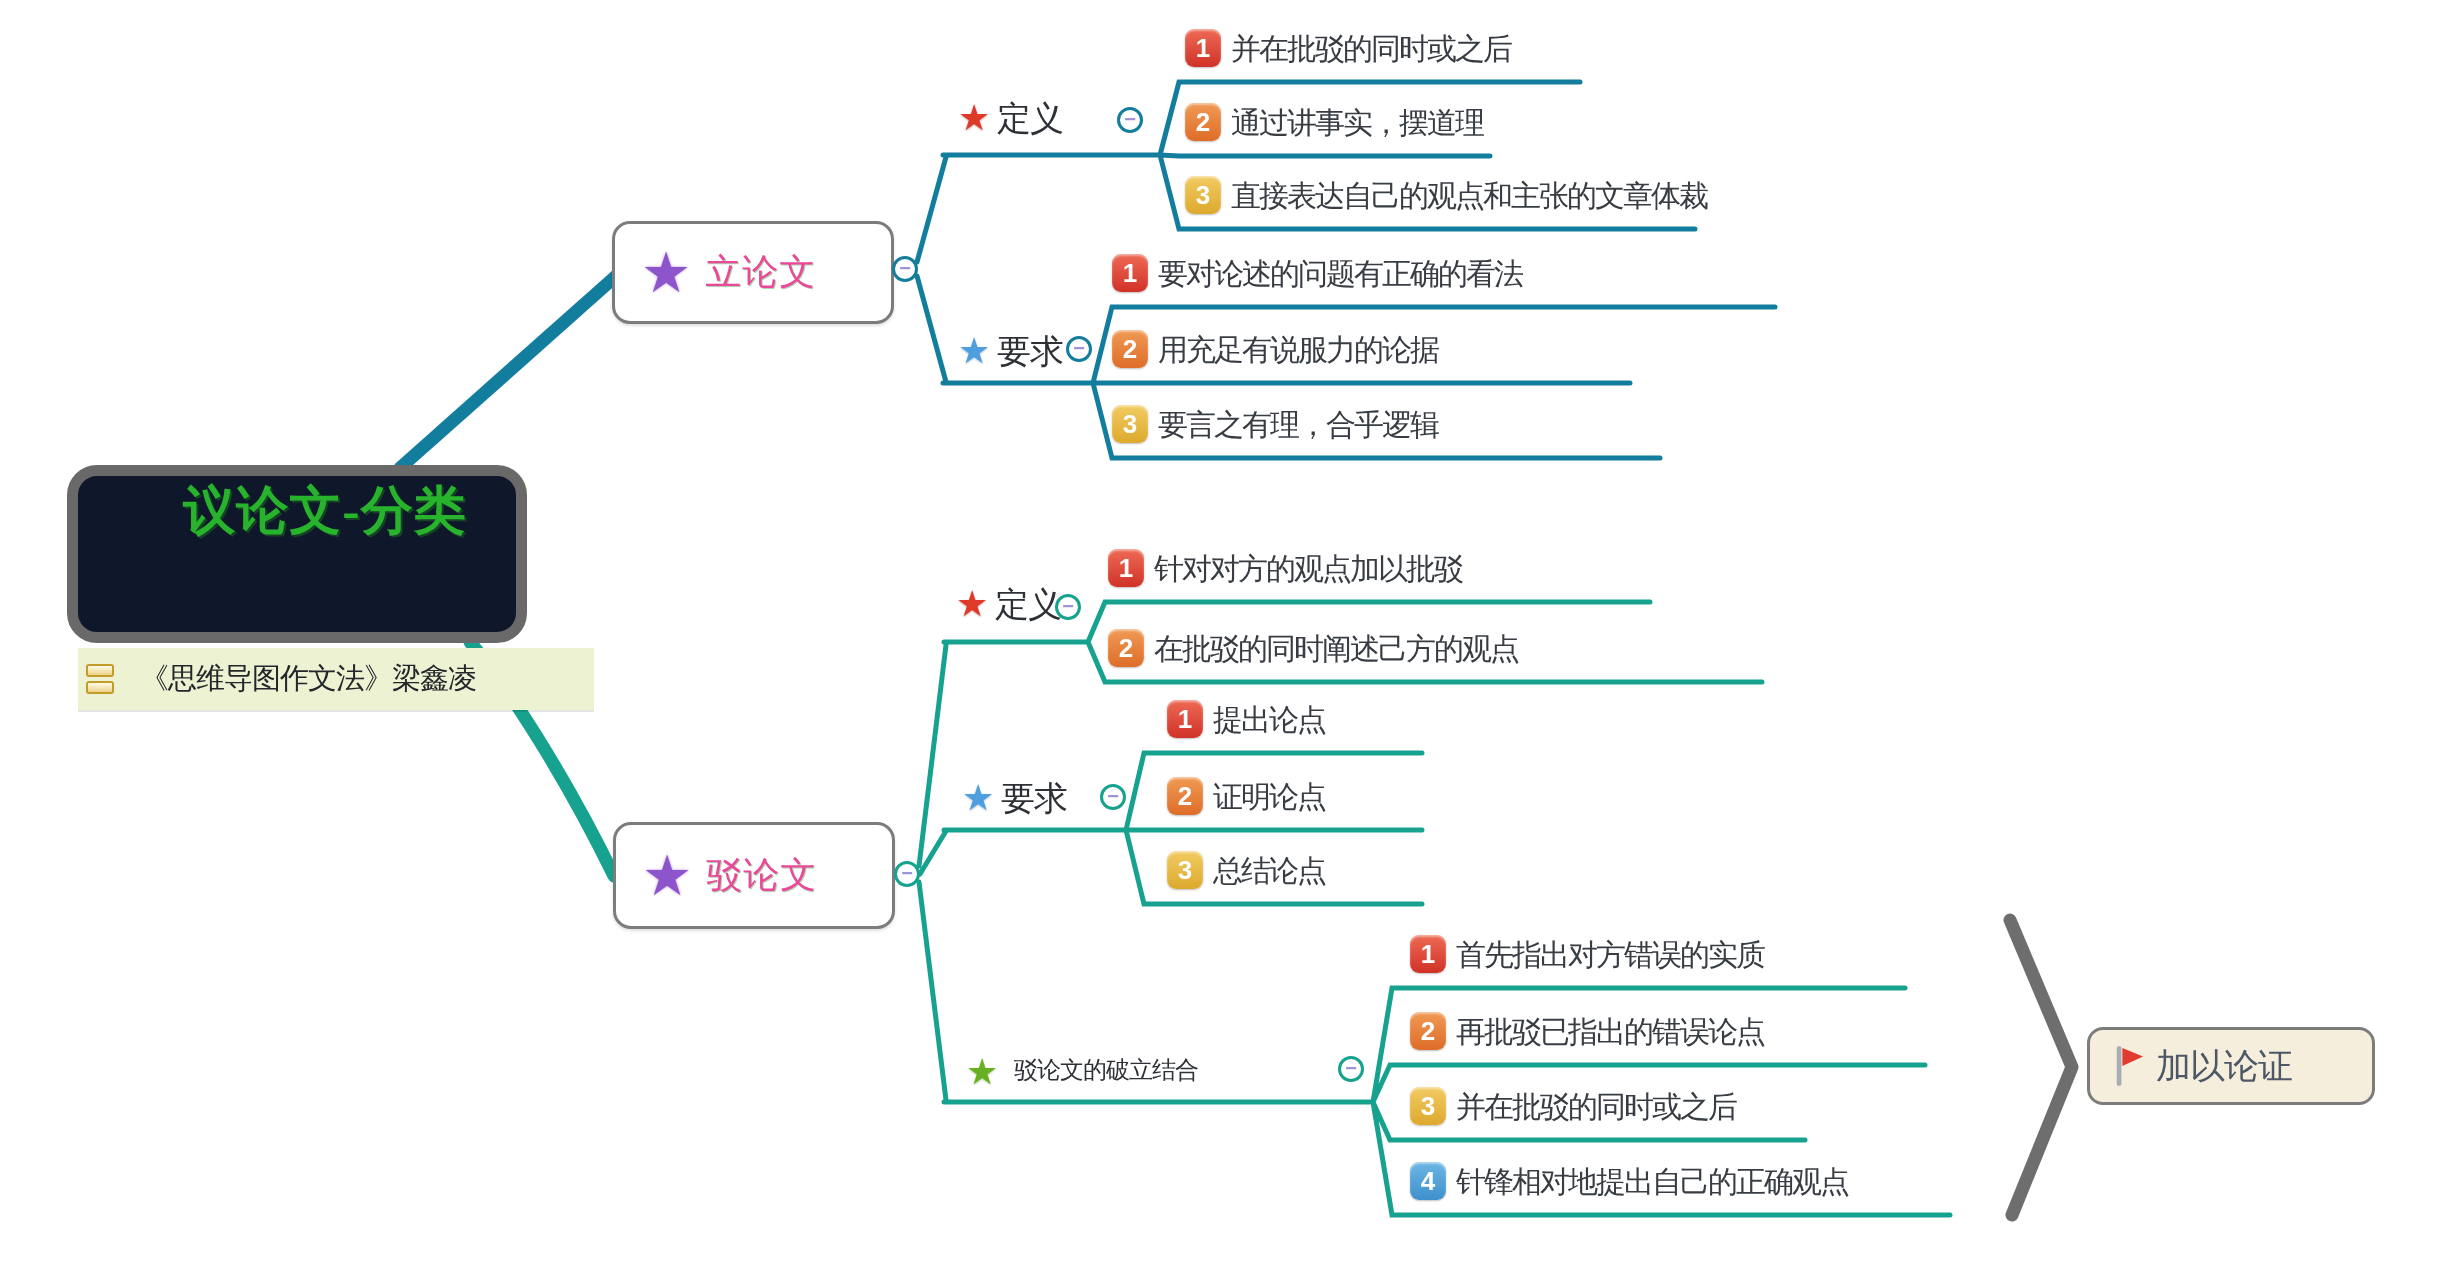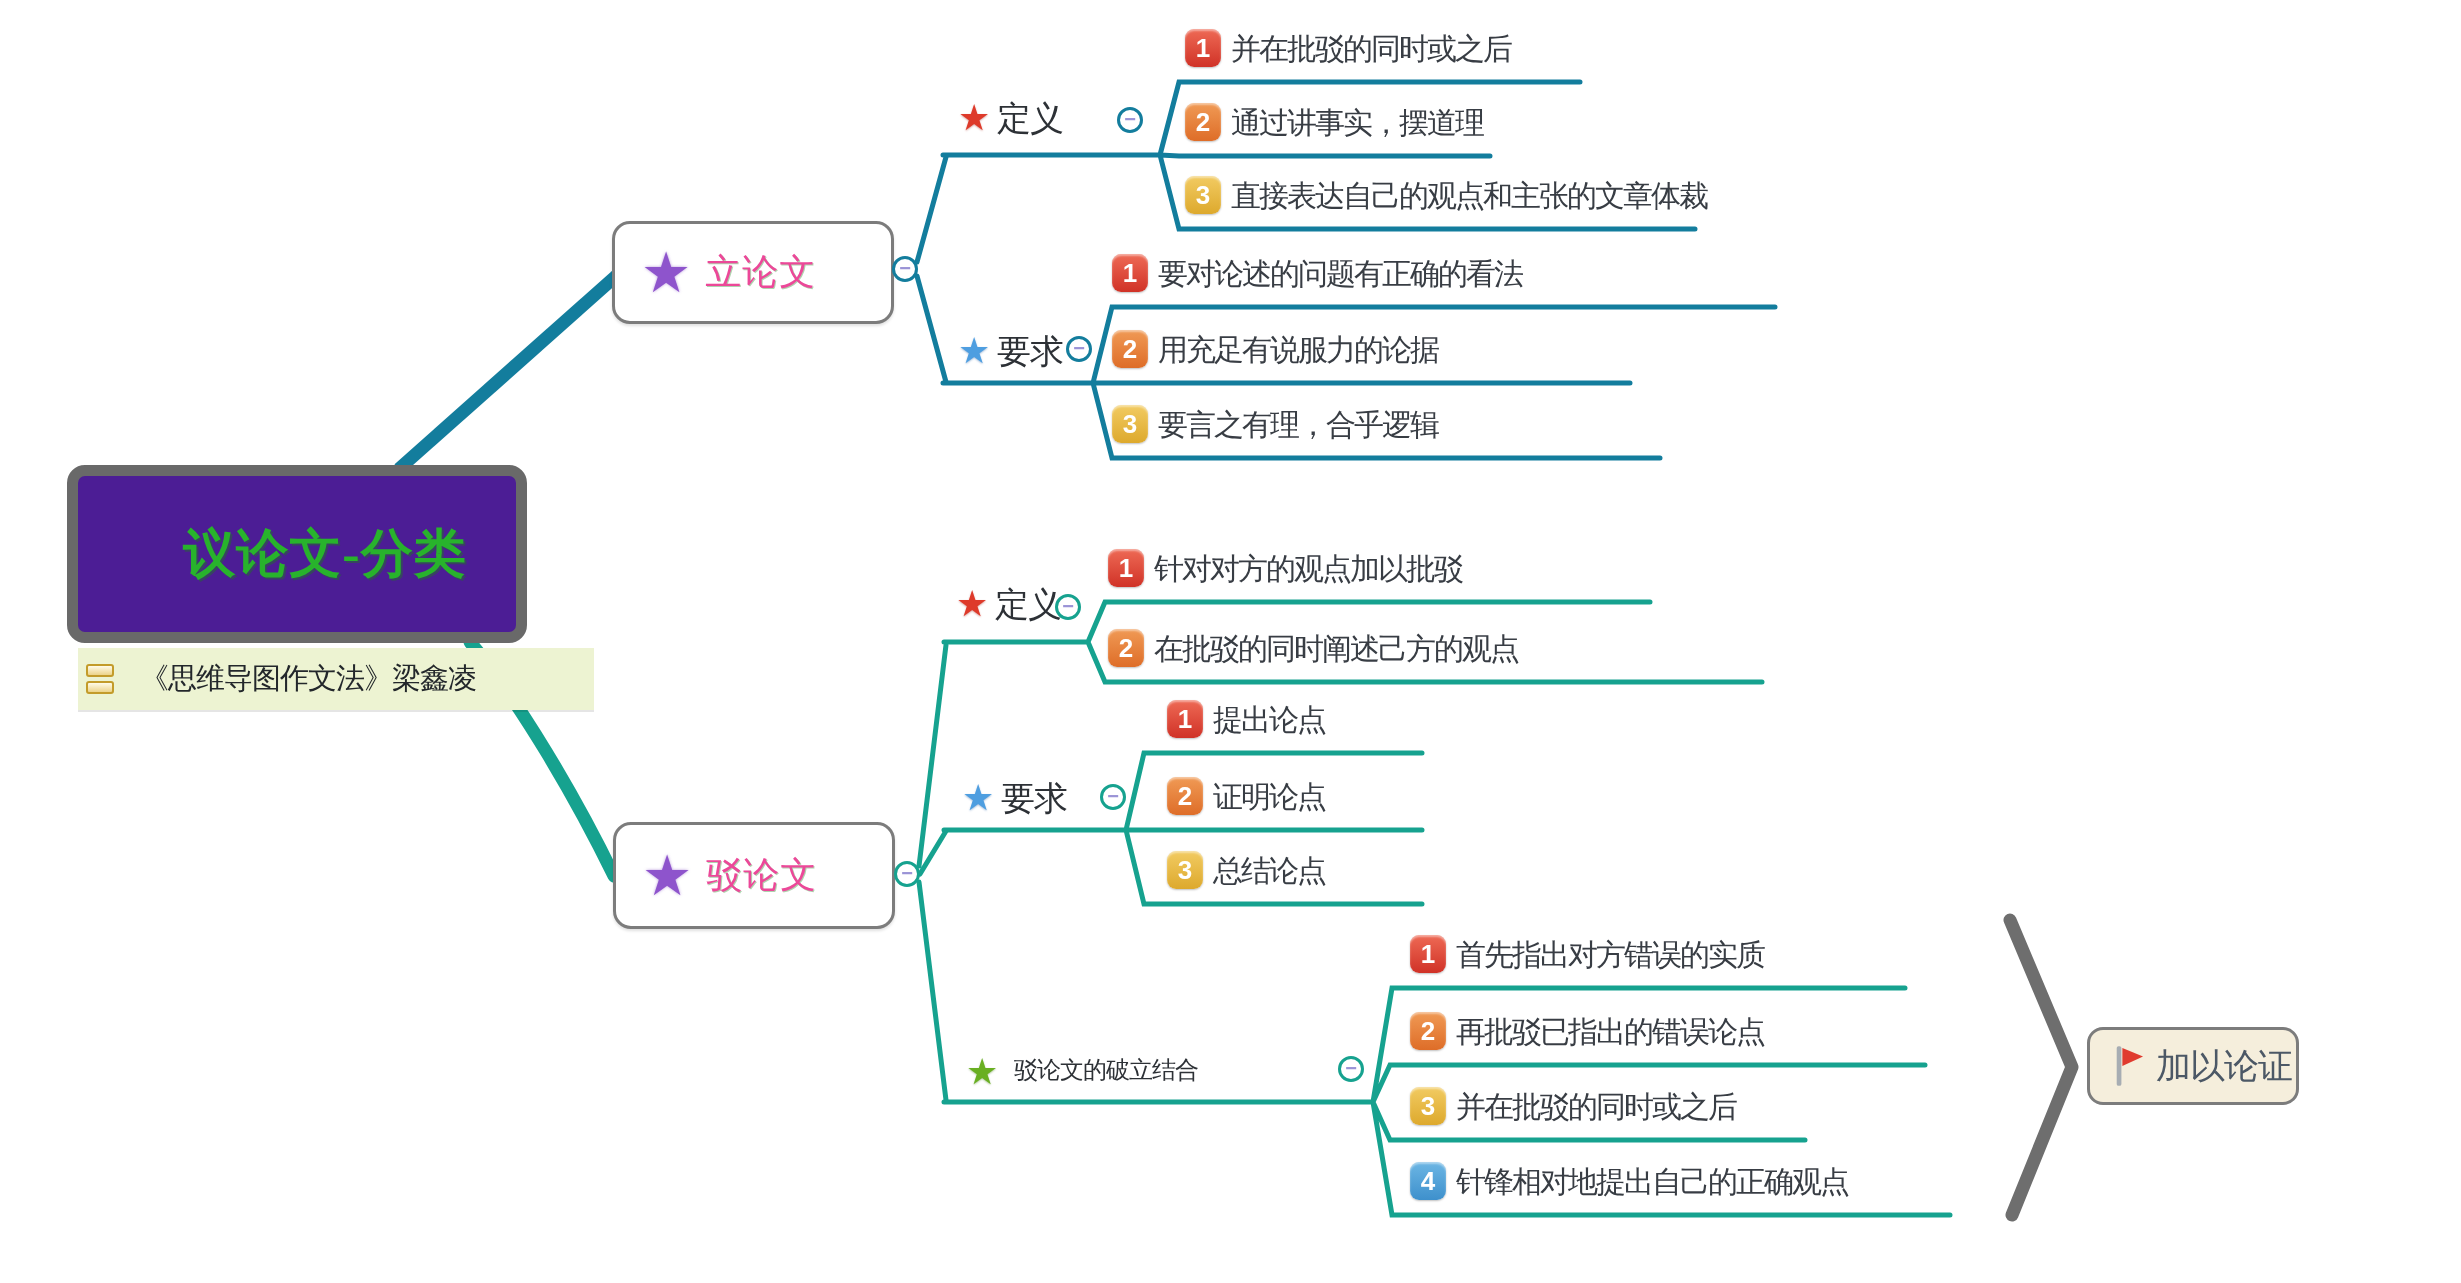--- a/index.html
+++ b/index.html
@@ -1,22 +1,22 @@
 <!DOCTYPE html>
 <html><head>
 <meta charset="utf-8">
 <style>
   html,body{margin:0;padding:0;background:#ffffff;}
   body{font-family:"Liberation Serif","DejaVu Serif",serif;}
   #canvas{position:relative;width:2461px;height:1283px;background:#ffffff;overflow:hidden;}
   svg.wires{position:absolute;left:0;top:0;z-index:0;}
   .node-box{position:absolute;z-index:2;background:#ffffff;border:3px solid #7c7c7c;border-radius:18px;
     display:flex;align-items:center;box-shadow:0 2px 3px rgba(0,0,0,.12);}
-  .root-box{position:absolute;z-index:2;background:#4c1d95;border:11px solid #696969;border-radius:18px;
-    display:flex;align-items:center;justify-content:center;box-sizing:border-box;}
+  .root-box{position:absolute;z-index:2;background:#0f172a;border:11px solid #696969;border-radius:30px;
+    display:flex;align-items:flex-start;justify-content:center;box-sizing:border-box;}
   .root-title{font-size:52px;font-weight:bold;color:#28b32c;letter-spacing:1px;padding-left:56px;
     text-shadow:2px 2px 0 rgba(30,120,30,.45);white-space:nowrap;}
   .node-star{font-size:56px;line-height:56px;color:#8e54cc;margin:0 14px 0 26px;
     text-shadow:0 0 3px rgba(120,60,190,.55);}
   .node-title{font-size:36px;color:#ec4899;letter-spacing:1px;white-space:nowrap;
     text-shadow:1px 1px 0 rgba(25,130,25,.35);}
   .note{position:absolute;z-index:2;background:#edf3d2;display:flex;align-items:center;
     box-shadow:0 2px 0 rgba(0,0,0,.10);}
   .note-icon{display:inline-flex;flex-direction:column;gap:4px;margin:0 26px 0 8px;}
   .note-icon i{display:block;width:24px;height:9px;border:2px solid #c39b2a;border-radius:3px;
@@ -151,21 +151,21 @@
   </div>
   <div class="badge bg-red" style="left:1410px;top:935px;">1</div>
   <div class="item-text" style="left:1456px;top:936px;">首先指出对方错误的实质</div>
   <div class="badge bg-orange" style="left:1410px;top:1012px;">2</div>
   <div class="item-text" style="left:1456px;top:1013px;">再批驳已指出的错误论点</div>
   <div class="badge bg-yellow" style="left:1410px;top:1087px;">3</div>
   <div class="item-text" style="left:1456px;top:1088px;">并在批驳的同时或之后</div>
   <div class="badge bg-blue" style="left:1410px;top:1162px;">4</div>
   <div class="item-text" style="left:1456px;top:1163px;">针锋相对地提出自己的正确观点</div>
 
-  <div class="summary-box" style="left:2087px;top:1027px;width:212px;height:78px;">
+  <div class="summary-box" style="left:2087px;top:1027px;width:288px;height:78px;">
     <svg class="flag" width="32" height="46" viewBox="0 0 34 46">
       <rect x="5" y="2" width="5" height="42" rx="2" fill="#a7adb3"></rect>
       <path d="M11,4 L33,13 L11,23 Z" fill="#e03b2f"></path>
     </svg>
     <span class="summary-text">加以论证</span>
   </div>
 
 </div>
 
 </body></html>

